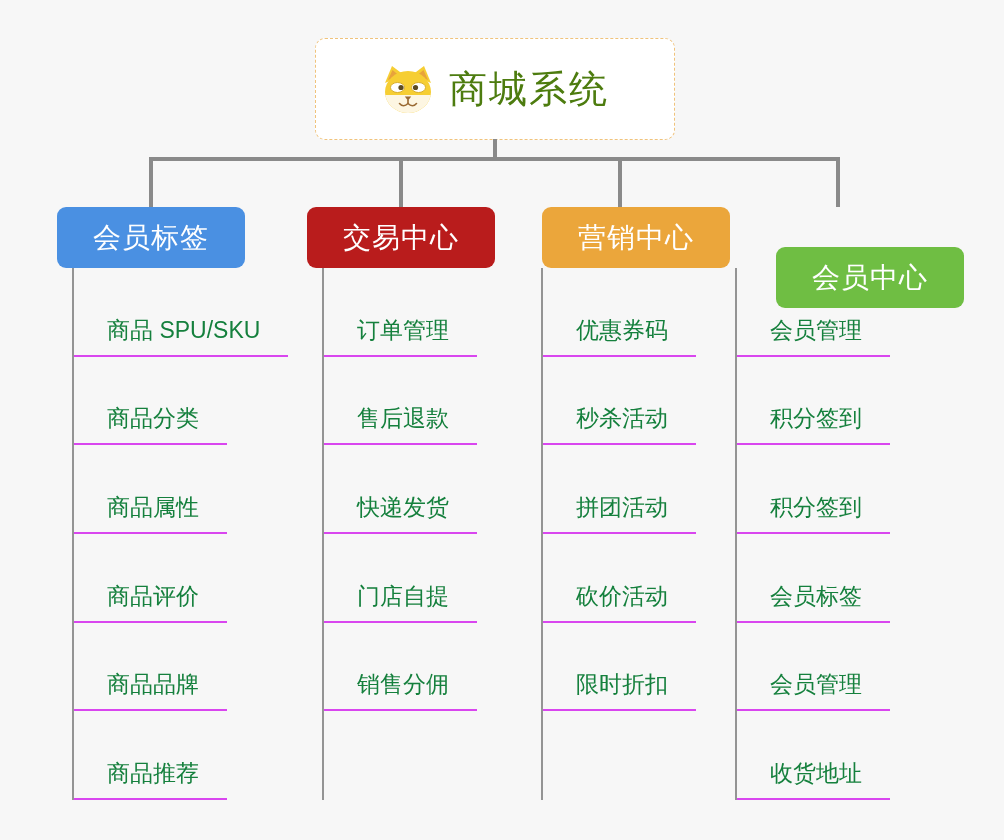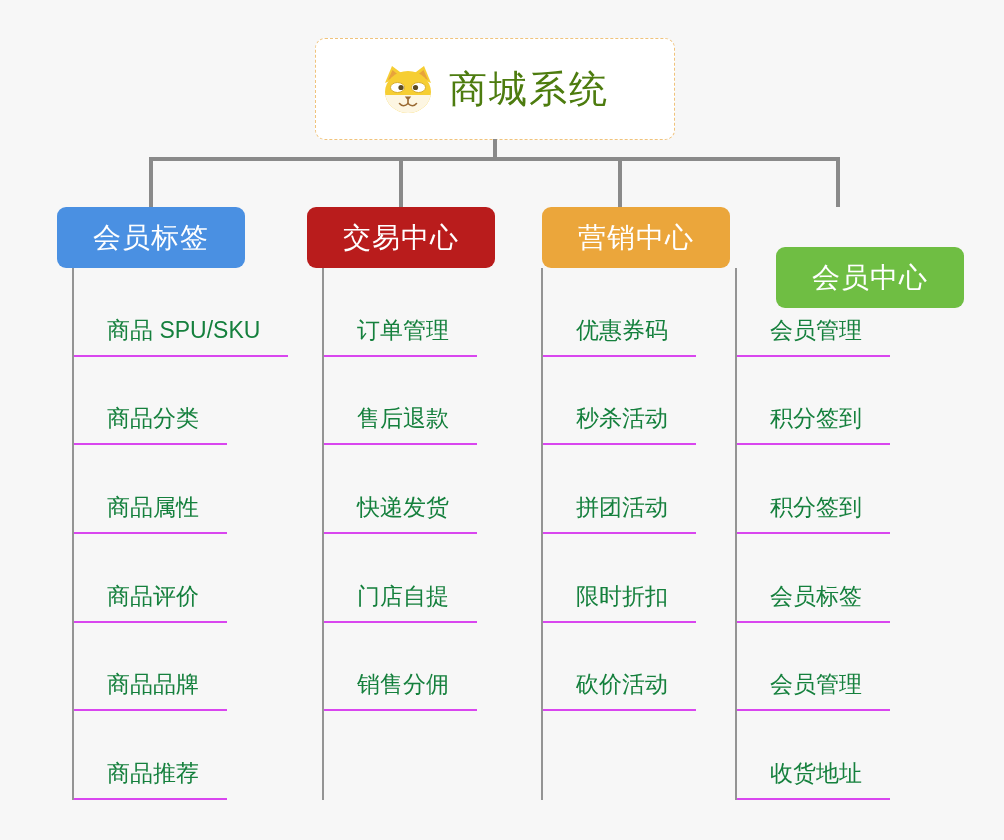--- a/index.html
+++ b/index.html
@@ -127,22 +127,22 @@
     <div class="leaf-item">快递发货</div>
     <div class="leaf-item">门店自提</div>
     <div class="leaf-item">销售分佣</div>
   </div>
 
   <div class="branch-header b2" style="background-color: rgb(235, 166, 59);">营销中心</div>
   <div class="branch-column c2">
     <div class="leaf-item">优惠券码</div>
     <div class="leaf-item">秒杀活动</div>
     <div class="leaf-item">拼团活动</div>
+    <div class="leaf-item">砍价活动</div>
     <div class="leaf-item">限时折扣</div>
-    <div class="leaf-item">砍价活动</div>
   </div>
 
   <div class="branch-header b3" style="background-color: rgb(111, 190, 67);">会员中心</div>
   <div class="branch-column c3">
     <div class="leaf-item">会员管理</div>
     <div class="leaf-item">积分签到</div>
     <div class="leaf-item">积分签到</div>
     <div class="leaf-item">会员标签</div>
     <div class="leaf-item">会员管理</div>
     <div class="leaf-item">收货地址</div>

